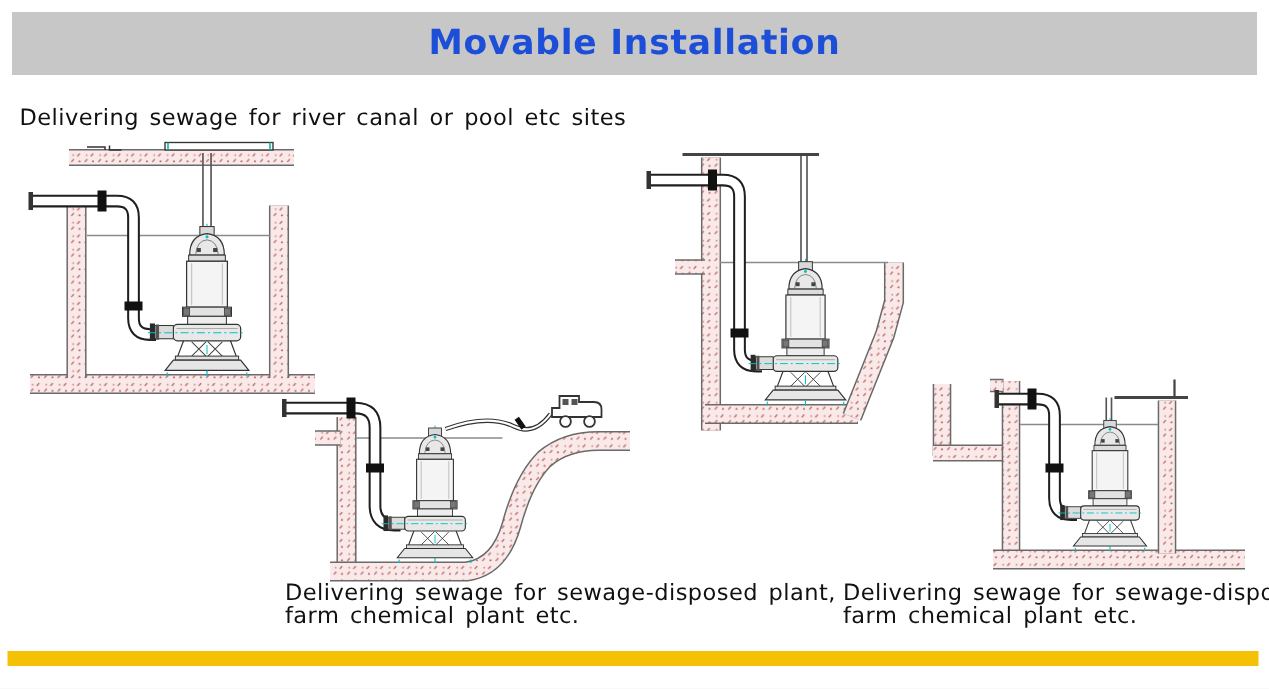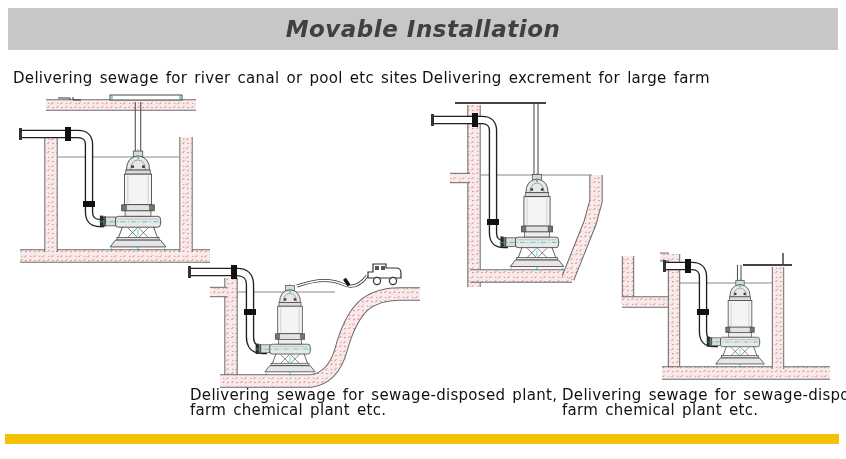--- a/index.html
+++ b/index.html
@@ -6,21 +6,21 @@
   #stage{
     position:relative;width:846px;height:459px;background:#ffffff;
     font-family:"DejaVu Sans","Liberation Sans",sans-serif;overflow:hidden;
     outline:1px solid #e6e6e6;
   }
   .title-bar{
     position:absolute;left:8px;top:8px;width:830px;height:42px;
     background:#c7c7c7;display:flex;align-items:center;justify-content:center;
   }
   .title-bar h1{
-    margin:0;font-size:23px;font-weight:700;color:#404040;letter-spacing:.5px;font-style:italic;
+    margin:0;font-size:23px;font-weight:700;color:#1d4ed8;letter-spacing:.5px;
   }
   .caption{
     position:absolute;font-size:15px;color:#111;letter-spacing:.3px;
     word-spacing:2px;line-height:15px;white-space:nowrap;
   }
   .cap1{left:13px;top:71px;}
   .cap2{left:422px;top:71px;}
   .cap3{left:190px;top:388px;}
   .cap4{left:562px;top:388px;}
   .scene{position:absolute;}
@@ -81,21 +81,20 @@
         <path d="M21,146 v4 M99,146 v4 M60,144 v6" stroke="#00c2c2" stroke-width="1.2" fill="none"></path>
       </symbol>
     </defs>
   </svg>
 
   <div class="title-bar" style="background: rgb(199, 199, 199);">
     <h1>Movable Installation</h1>
   </div>
 
   <div class="caption cap1">Delivering sewage for river canal or pool etc sites</div>
-  <div class="caption cap2">Delivering excrement for large farm</div>
   <div class="caption cap3">
     <span style="display:block">Delivering sewage for sewage-disposed plant,</span>
     <span style="display:block">farm chemical plant etc.</span>
   </div>
   <div class="caption cap4">
     <span style="display:block">Delivering sewage for sewage-disposed plant,</span>
     <span style="display:block">farm chemical plant etc.</span>
   </div>
 
   <svg class="scene scene1" width="210" height="175" viewBox="0 0 210 175">

